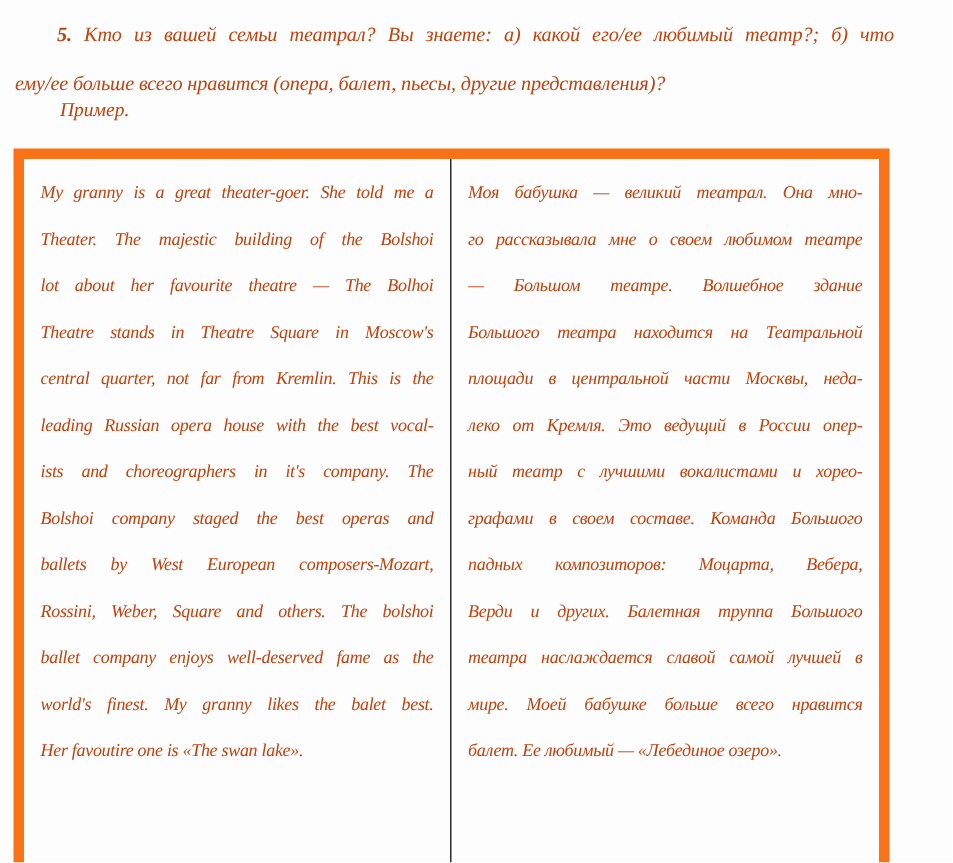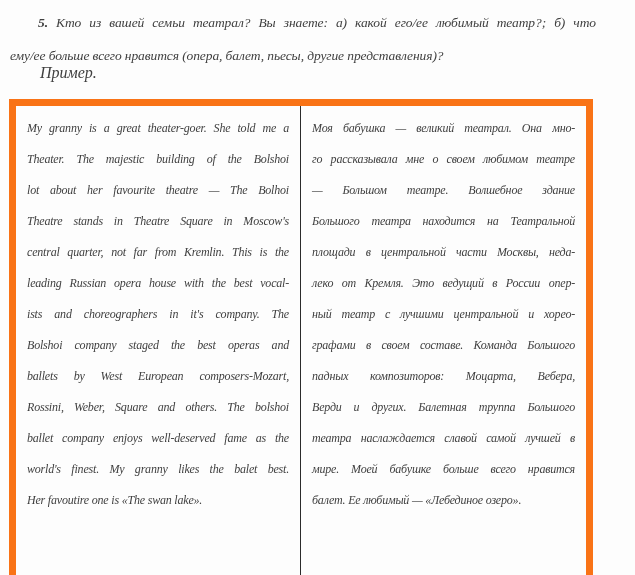--- a/index.html
+++ b/index.html
@@ -5,21 +5,21 @@
   html, body {
     margin: 0;
     padding: 0;
     background: #ffffff;
   }
   .page {
     position: relative;
     width: 635px;
     height: 575px;
     background: #fdfdfd;
-    color: #404040;
+    color: #c2410c;
     font-family: "Liberation Serif", "DejaVu Serif", serif;
     font-style: italic;
     overflow: hidden;
   }
   .question {
     position: absolute;
     left: 10px;
     top: 6px;
     width: 586px;
   }
@@ -36,21 +36,21 @@
   .q-line.second {
     text-align: left;
   }
   .q-number {
     font-weight: bold;
   }
   .example {
     position: absolute;
     left: 40px;
     top: 56px;
-    font-size: 16px;
+    font-size: 13px;
     line-height: 33px;
   }
   .ex-table {
     position: absolute;
     left: 9px;
     top: 99px;
     width: 584px;
     height: 501px;
     border: 7px solid #f97316;
     box-sizing: border-box;
@@ -108,21 +108,21 @@
       <div class="line final">Her favoutire one is «The swan lake».</div>
     </div>
 
     <div class="cell right">
       <div class="line">Моя бабушка — великий театрал. Она мно-</div>
       <div class="line">го рассказывала мне о своем любимом театре</div>
       <div class="line">— Большом театре. Волшебное здание</div>
       <div class="line">Большого театра находится на Театральной</div>
       <div class="line">площади в центральной части Москвы, неда-</div>
       <div class="line">леко от Кремля. Это ведущий в России опер-</div>
-      <div class="line">ный театр с лучшими центральной и хорео-</div>
+      <div class="line">ный театр с лучшими вокалистами и хорео-</div>
       <div class="line">графами в своем составе. Команда Большого</div>
       <div class="line">падных композиторов: Моцарта, Вебера,</div>
       <div class="line">Верди и других. Балетная труппа Большого</div>
       <div class="line">театра наслаждается славой самой лучшей в</div>
       <div class="line">мире. Моей бабушке больше всего нравится</div>
       <div class="line final">балет. Ее любимый — «Лебединое озеро».</div>
     </div>
 
   </div>
 

